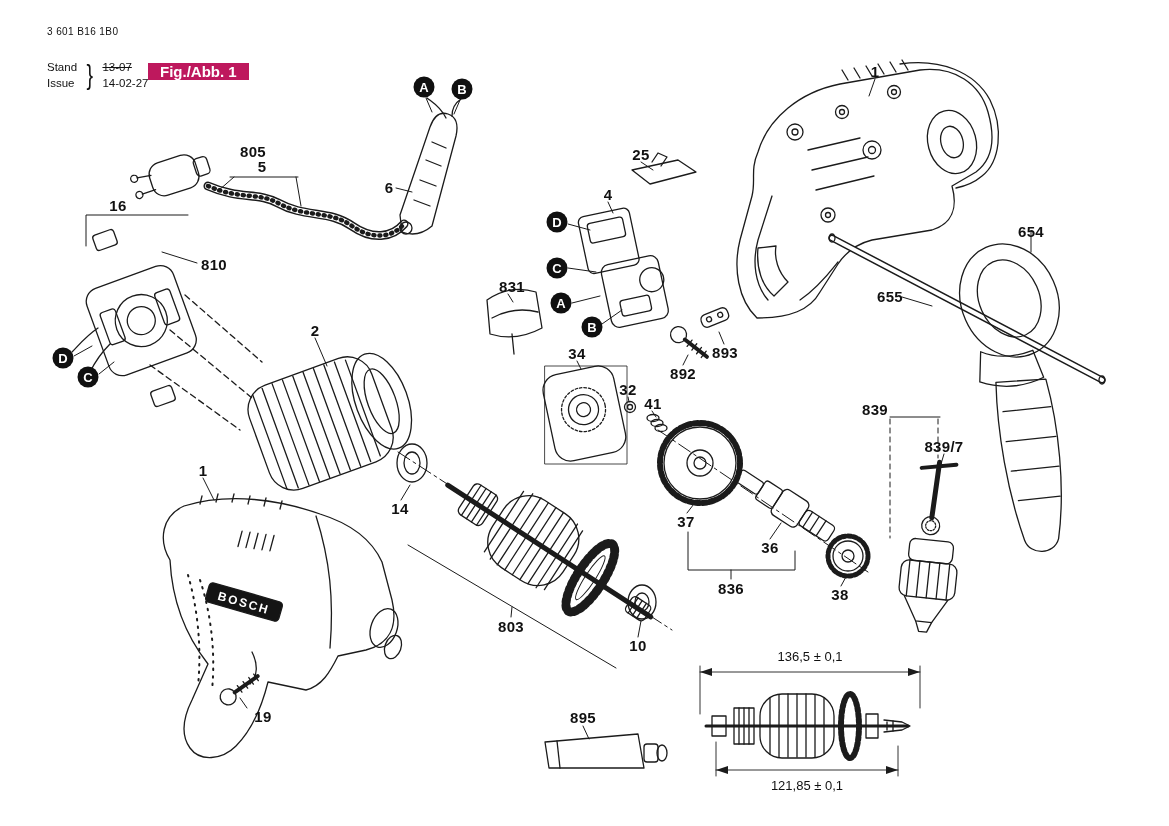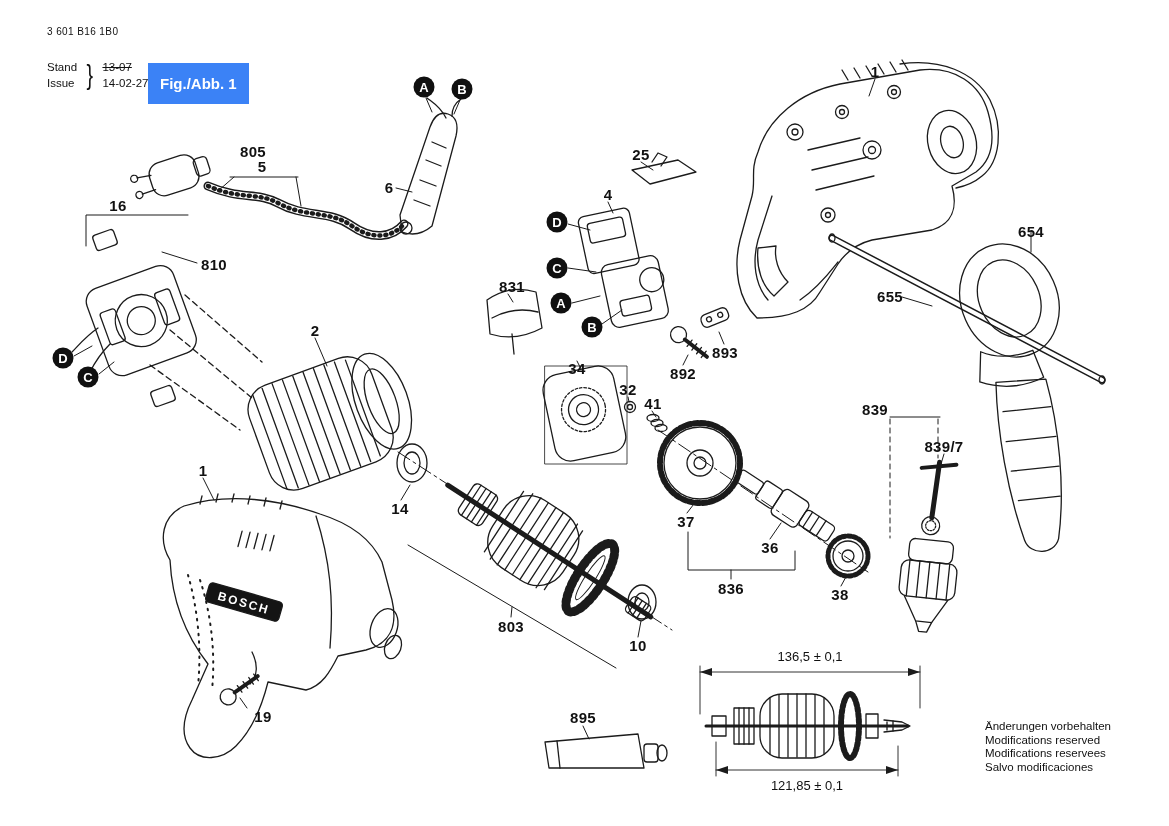--- a/index.html
+++ b/index.html
@@ -10,22 +10,22 @@
   .callout{position:absolute;transform:translate(-50%,-50%);font-weight:bold;font-size:15px;
            color:#111;white-space:nowrap;letter-spacing:.3px;}
   .letter-marker{position:absolute;transform:translate(-50%,-50%);width:21px;height:21px;border-radius:50%;
            background:#101010;color:#fff;font-weight:bold;font-size:13px;display:flex;align-items:center;
            justify-content:center;}
   .part-number{position:absolute;left:47px;top:26px;font-size:10px;letter-spacing:.4px;}
   .rev-block{position:absolute;left:47px;top:60px;display:flex;align-items:center;gap:8px;font-size:11.5px;}
   .rev-labels,.rev-values{display:flex;flex-direction:column;gap:2px;line-height:14px;}
   .rev-brace{font-size:28px;font-weight:400;transform:scaleX(.7);line-height:28px;}
   .struck{text-decoration:line-through;}
-  .fig-box{position:absolute;left:148px;top:63px;background:#3b82f6;color:#fff;font-weight:bold;
-           font-size:15px;padding:12px 12px;}
+  .fig-box{position:absolute;left:148px;top:63px;background:#be185d;color:#fff;font-weight:bold;
+           font-size:15px;padding:0 12px;}
   .footer-notes{position:absolute;left:985px;top:720px;font-size:11.5px;line-height:13.5px;}
 </style>
 </head>
 <body>
 
 <div class="page">
 
   <svg class="art" width="1169" height="826" viewBox="0 0 1169 826">
     <g stroke="#1b1b1b" fill="none" stroke-width="1.3" stroke-linecap="round" stroke-linejoin="round">
 
@@ -331,39 +331,33 @@
     </div>
     <div class="rev-brace">}</div>
     <div class="rev-values">
       <span class="struck">13-07</span>
       <span>14-02-27</span>
     </div>
   </div>
 
   <div class="fig-box">Fig./Abb. 1</div>
 
-  <div class="footer-notes">
-    <div>Änderungen vorbehalten</div>
-    <div>Modifications reserved</div>
-    <div>Modifications reservees</div>
-    <div>Salvo modificaciones</div>
-  </div>
 
   <div class="overlay" id="callout-layer">
       <div class="callout" style="left: 875px; top: 71px;">1</div>
       <div class="callout" style="left: 253px; top: 151px; text-align: right;">805</div>
       <div class="callout" style="left: 262px; top: 166px;">5</div>
       <div class="callout" style="left: 389px; top: 187px;">6</div>
       <div class="callout" style="left: 118px; top: 205px;">16</div>
       <div class="callout" style="left: 214px; top: 264px;">810</div>
       <div class="callout" style="left: 641px; top: 154px;">25</div>
       <div class="callout" style="left: 608px; top: 194px;">4</div>
       <div class="callout" style="left: 512px; top: 286px;">831</div>
       <div class="callout" style="left: 315px; top: 330px;">2</div>
-      <div class="callout" style="left: 577px; top: 368px; text-align: right;">34</div>
+      <div class="callout" style="left: 577px; top: 353px; text-align: right;">34</div>
       <div class="callout" style="left: 725px; top: 352px;">893</div>
       <div class="callout" style="left: 683px; top: 373px;">892</div>
       <div class="callout" style="left: 628px; top: 389px;">32</div>
       <div class="callout" style="left: 653px; top: 403px;">41</div>
       <div class="callout" style="left: 1031px; top: 231px;">654</div>
       <div class="callout" style="left: 890px; top: 296px;">655</div>
       <div class="callout" style="left: 203px; top: 470px;">1</div>
       <div class="callout" style="left: 400px; top: 508px;">14</div>
       <div class="callout" style="left: 511px; top: 626px;">803</div>
       <div class="callout" style="left: 638px; top: 645px;">10</div>

